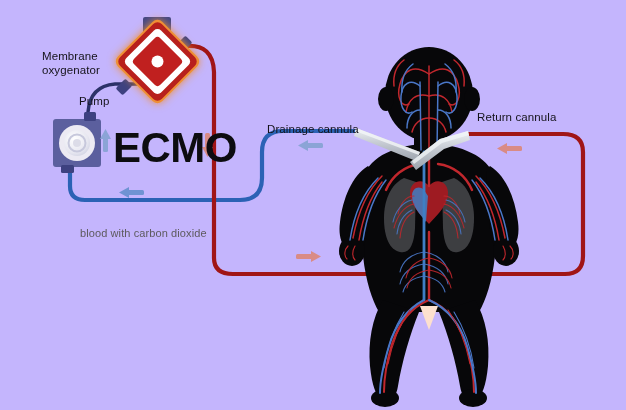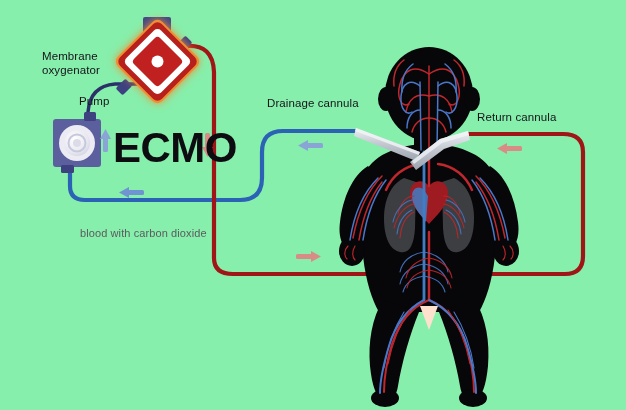--- a/index.html
+++ b/index.html
@@ -10,21 +10,21 @@
     width: 626px;
     height: 410px;
     overflow: hidden;
     font-family: "Liberation Sans", sans-serif;
     background: #fde0ce;
   }
   #stage {
     position: relative;
     width: 626px;
     height: 410px;
-    background: #86efac;
+    background: #c4b5fd;
   }
   #stage svg.layer {
     position: absolute;
     left: 0;
     top: 0;
     width: 626px;
     height: 410px;
   }
   .lbl {
     position: absolute;
@@ -42,21 +42,21 @@
     position: absolute;
     left: 113px;
     top: 124px;
     font-size: 42px;
     font-weight: 700;
     letter-spacing: -0.5px;
     color: #0d0c10;
   }
   #lbl-membrane { left: 42px; top: 49px; }
   #lbl-pump { left: 47px; top: 94px; margin-left: 32px; }
-  #lbl-drainage { left: 267px; top: 96px; }
+  #lbl-drainage { left: 267px; top: 122px; }
   #lbl-return { left: 477px; top: 110px; }
   #lbl-co2 { left: 80px; top: 226px; }
   #lbl-o2 { left: 257px; top: 283px; }
 </style>
 </head>
 <body>
 
 <div id="stage">
 
   <svg class="layer" viewBox="0 0 626 410">

